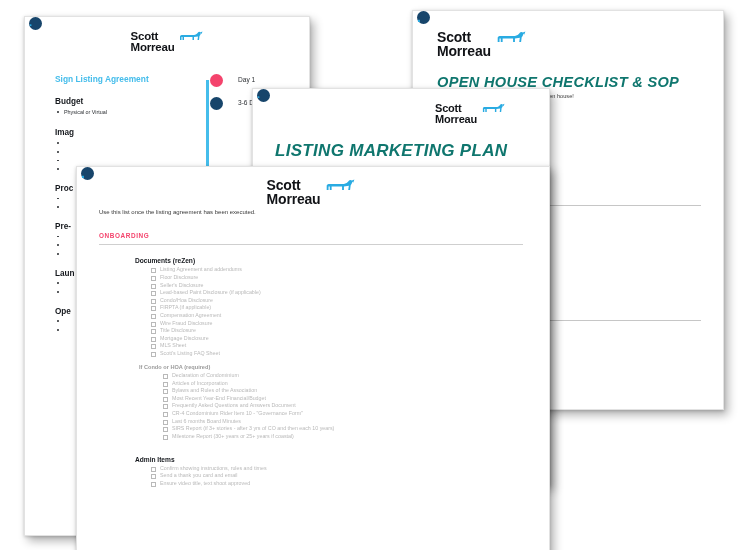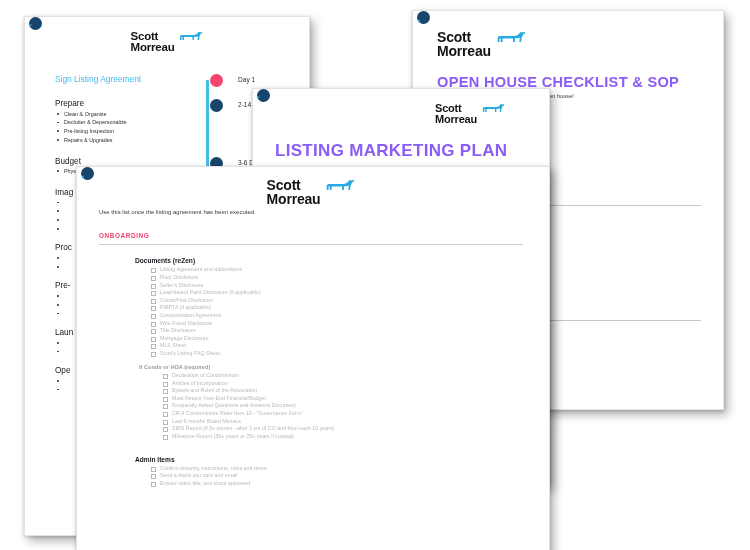--- a/index.html
+++ b/index.html
@@ -22,21 +22,21 @@
   
   .logo { display: flex; align-items: flex-start; gap: 3px; }
   .logo-words { line-height: 0.98; }
   .logo-words .l1, .logo-words .l2 {
     font-weight: 700; color: #111317; letter-spacing: -0.2px; display: block;
   }
   .logo-words .l2 .dot { color: #29abe2; }
   .logo svg { display: block; }
 
   
-  .h-title { color: #8b5cf6; font-weight: 700; letter-spacing: .3px; }
+  .h-title { color: #0f766e; font-weight: 700; letter-spacing: .3px; font-style: italic; }
   .sub { color: #3a3a3a; }
   .pink { color: #f4436c; font-weight: 700; letter-spacing: .6px; }
   .rule { height: 1px; background: #c9c9c9; width: 100%; }
   .grp-h { font-weight: 700; color: #15181d; }
 
   .ck { display: flex; align-items: flex-start; gap: 4px; }
   .ck .box {
     flex: 0 0 auto; border: 1px solid #b9b9b9; background: #fff;
     width: 5px; height: 5px; margin-top: 1px;
   }
@@ -47,21 +47,21 @@
   #doc-timeline .logo-words .l1 { font-size: 11.5px; }
   #doc-timeline .logo-words .l2 { font-size: 11.5px; }
   .tl-wrap { position: relative; margin-top: 20px; padding: 0 14px; }
   .tl-line {
     position: absolute; left: 165px; top: 6px; width: 3px; height: 405px;
     background: #45bdeb;
   }
   .tl-row { position: relative; display: flex; margin-bottom: 2px; }
   .tl-left { width: 151px; }
   .tl-stage {
-    font-size: 8.2px; font-weight: 400; color: #15181d; margin-bottom: 1.5px;
+    font-size: 8.2px; font-weight: 700; color: #15181d; margin-bottom: 1.5px;
   }
   .tl-stage.cyan { color: #45bdeb; font-size: 8.4px; }
   .tl-bullets { list-style: none; }
   .tl-bullets li {
     font-size: 5.4px; color: #2c2f33; line-height: 1.62; padding-left: 9px;
     position: relative;
   }
   .tl-bullets li::before {
     content: ""; position: absolute; left: 2px; top: 3.3px;
     width: 1.8px; height: 1.8px; background: #2c2f33; border-radius: 50%;
@@ -137,35 +137,20 @@
         <div class="tl-row" style="margin-top:12px;">
           <div class="tl-left">
             <div class="tl-stage cyan">Sign Listing Agreement</div>
           </div>
           <div class="tl-dotcol">
               <span class="dot pinkdot"></span>
             </div>
           <div class="tl-when">Day 1</div>
         </div>
 
-        <div class="tl-row" style="margin-top:14px;">
-          <div class="tl-left">
-            <div class="tl-stage">Prepare</div>
-            <ul class="tl-bullets">
-              <li>Clean &amp; Organize</li>
-              <li>Declutter &amp; Depersonalize</li>
-              <li>Pre-listing Inspection</li>
-              <li>Repairs &amp; Upgrades</li>
-            </ul>
-          </div>
-          <div class="tl-dotcol">
-              <span class="dot"></span>
-            </div>
-          <div class="tl-when">2-14 Days</div>
-        </div>
 
         <div class="tl-row" style="margin-top:12px;">
           <div class="tl-left">
             <div class="tl-stage">Budget</div>
             <ul class="tl-bullets">
               <li>Physical or Virtual</li>
             </ul>
           </div>
           <div class="tl-dotcol">
               <span class="dot"></span>

